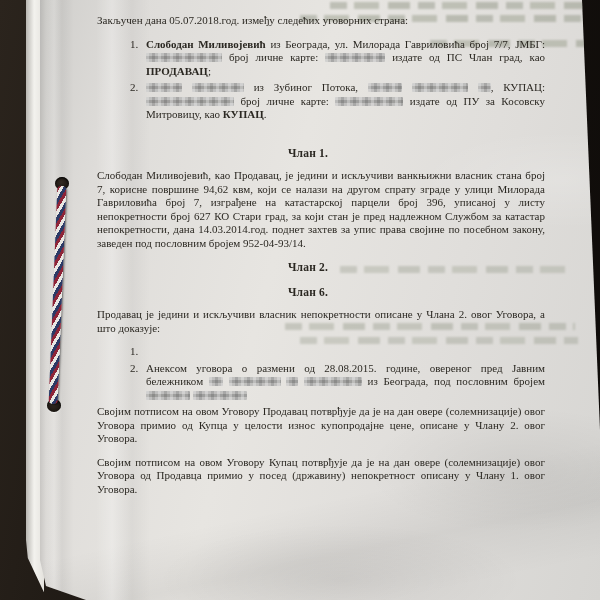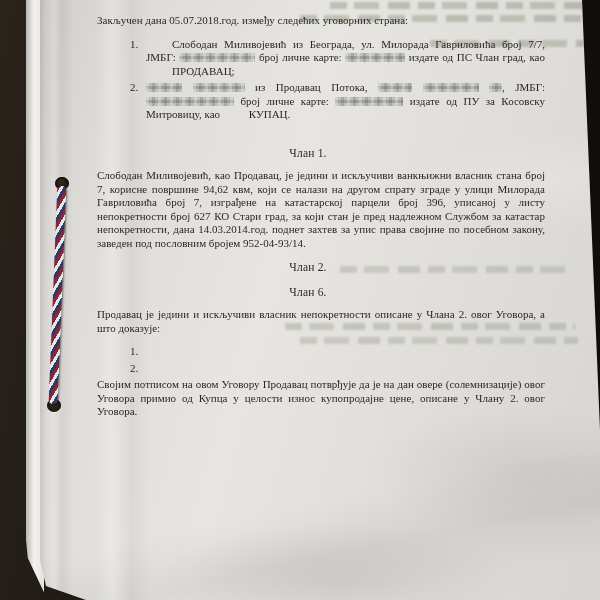--- a/index.html
+++ b/index.html
@@ -59,29 +59,29 @@
 
   
   .content{
     position:absolute;left:57px;top:14px;width:448px;
     font-size:11px;line-height:13.5px;color:#2b2822;
     text-rendering:optimizeLegibility;
   }
   .content p{margin:0 0 10px;}
   .justify{text-align:justify;font-family:Liberation Serif, serif;}
   h3.article-heading{
-    font-size:11.5px;line-height:13.5px;font-weight:normal;margin:11px 0 9px;
+    font-size:11.5px;line-height:13.5px;font-weight:bold;margin:11px 0 9px;
     text-align:center;padding-right:26px;letter-spacing:.2px;
   }
   h3.h-first{margin-top:25px;}
   .parties{margin:10px 0 0;}
   .li{display:flex;margin:0 0 3px;padding-left:33px;}
   .li .num{flex:none;width:16px;}
   .li .li-text{flex:1;text-align:justify;}
-  b{font-weight:normal;margin-left:26px;}
+  b{font-weight:bold;}
   .redact{
     display:inline-block;height:9px;vertical-align:-1px;border-radius:1px;
     background-color:#a9a9a8;
     background-image:
       repeating-linear-gradient(90deg,rgba(255,255,255,0.30) 0 3px,transparent 3px 6px,rgba(0,0,0,0.14) 6px 9px,transparent 9px 12px),
       repeating-linear-gradient(0deg,rgba(255,255,255,0.22) 0 3px,rgba(0,0,0,0.10) 3px 6px);
     opacity:.9;
   }
 </style>
 </head>
@@ -115,24 +115,24 @@
             <span class="redact" style="width:60px"></span>
             <span>издате од ПС Члан град, као</span>
             <b>ПРОДАВАЦ</b><span>;</span>
           </div>
         </div>
         <div class="li">
           <span class="num">2.</span>
           <div class="li-text">
             <span class="redact" style="width:36px"></span>
             <span class="redact" style="width:52px"></span>
-            <span>из Продавац Потока,</span>
+            <span>из Зубиног Потока,</span>
             <span class="redact" style="width:34px"></span>
             <span class="redact" style="width:56px"></span>
-            <span class="redact" style="width:13px"></span><span>, ЈМБГ:</span>
+            <span class="redact" style="width:13px"></span><span>, КУПАЦ:</span>
             <span class="redact" style="width:88px"></span>
             <span>број личне карте:</span>
             <span class="redact" style="width:68px"></span>
             <span>издате од ПУ за Косовску Митровицу, као</span>
             <b>КУПАЦ</b><span>.</span>
           </div>
         </div>
       </div>
 
       <h3 class="article-heading h-first">Члан 1.</h3>
@@ -141,23 +141,34 @@
       <h3 class="article-heading">Члан 2.</h3>
 
       <h3 class="article-heading">Члан 6.</h3>
       <p class="justify">Продавац је једини и искључиви власник непокретности описане у Члана 2. овог Уговора, а што доказује:</p>
 
       <div class="li">
         <span class="num">1.</span>
       </div>
       <div class="li">
         <span class="num">2.</span>
+        <div class="li-text">
+          <span>Анексом уговора о размени од 28.08.2015. године, овереног пред Јавним бележником</span>
+          <span class="redact" style="width:14px"></span>
+          <span class="redact" style="width:52px"></span>
+          <span class="redact" style="width:12px"></span>
+          <span class="redact" style="width:58px"></span>
+          <span>из Београда, под пословним бројем</span>
+          <span class="redact" style="width:44px"></span>
+          <span class="redact" style="width:54px"></span>
+        </div>
       </div>
 
       <p class="justify">Својим потписом на овом Уговору Продавац потврђује да је на дан овере (солемнизације) овог Уговора примио од Купца у целости износ купопродајне цене, описане у Члану 2. овог Уговора.</p>
+      <p class="justify">Својим потписом на овом Уговору Купац потврђује да је на дан овере (солемнизације) овог Уговора од Продавца примио у посед (државину) непокретност описану у Члану 1. овог Уговора.</p>
 
     </div>
 
     <div class="hole hole-top"></div>
     <div class="hole hole-bottom"></div>
     <div class="cord"></div>
   </div>
 </div>
 
 </body></html>

